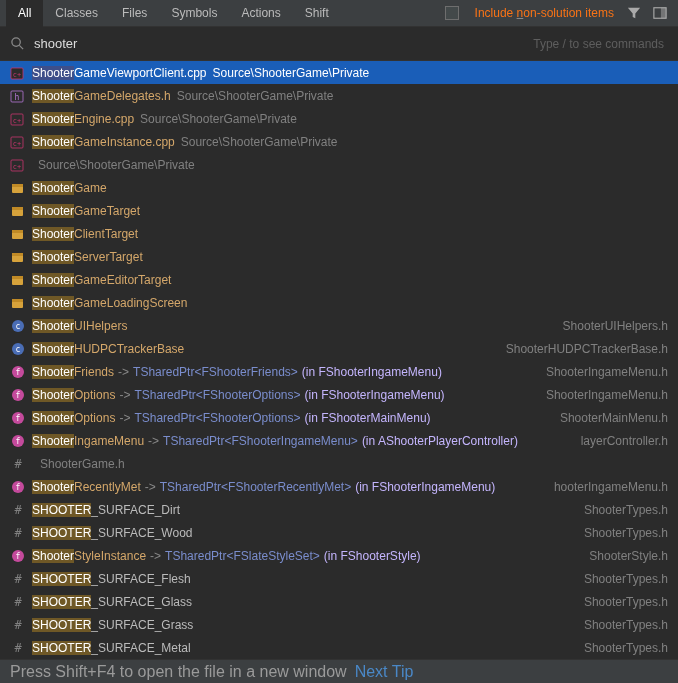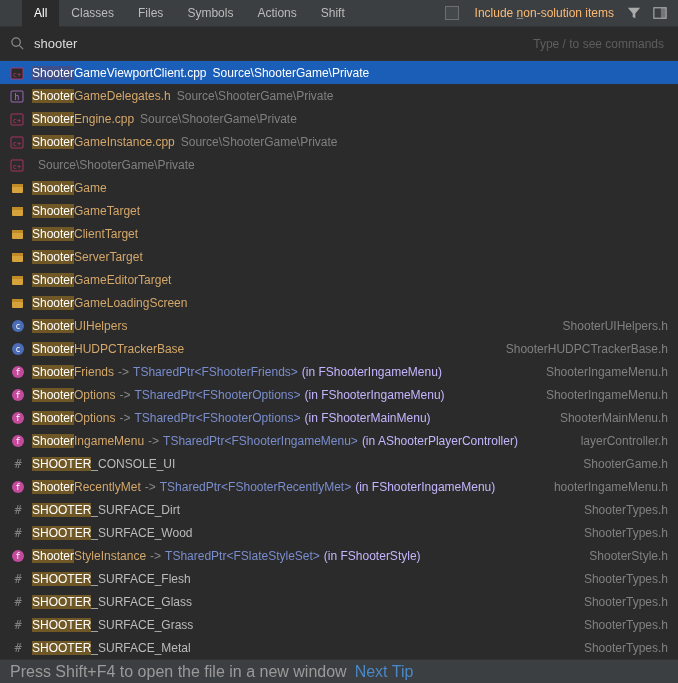--- a/index.html
+++ b/index.html
@@ -12,21 +12,21 @@
     color: #bbbbbb;
     overflow: hidden;
     position: relative;
   }
   .tabs {
     display: flex;
     align-items: center;
     height: 27px;
     background: #3c3f41;
     border-bottom: 1px solid #323232;
-    padding-left: 22px;
+    padding-left: 6px;
   }
   .tab {
     padding: 5px 12px 5px 12px;
     color: #bbbbbb;
     cursor: pointer;
     height: 27px;
     display: flex;
     align-items: center;
   }
   .tab.active {
@@ -36,21 +36,21 @@
   .tabs-right {
     margin-left: auto;
     display: flex;
     align-items: center;
     gap: 6px;
     padding-right: 8px;
   }
   .checkbox-wrap {
     display: flex;
     gap: 16px;
-    color: #fdba74;
+    color: #f97316;
     padding-right: 4px;
   }
   .checkbox {
     width: 14px;
     height: 14px;
     border: 1px solid #6e6e6e;
     background: #43494a;
   }
   .underline { text-decoration: underline; text-decoration-color: #888; }
   .icon-btn {
@@ -407,23 +407,20 @@
         <span class="ctx"> (in AShooterPlayerController)</span>
       </span>
       <span class="right">layerController.h</span>
     </div>
     <div class="row">
       <span class="rico">
         <svg width="16" height="16">
           <text x="8" y="12" font-size="12" text-anchor="middle" fill="#808080" font-family="monospace">#</text>
         </svg>
       </span>
-      <span class="main">
-        <span class="name2"><span class="highlight">SHOOTER</span>_CONSOLE_UI</span>
-      </span>
       <span class="right">ShooterGame.h</span>
     </div>
     <div class="row">
       <span class="rico">
         <svg width="16" height="16">
           <circle cx="8" cy="8" r="6" fill="#c44a9c"></circle>
           <text x="8" y="11" font-size="8" text-anchor="middle" fill="#fff" font-family="monospace">f</text>
         </svg>
       </span>
       <span class="main">

